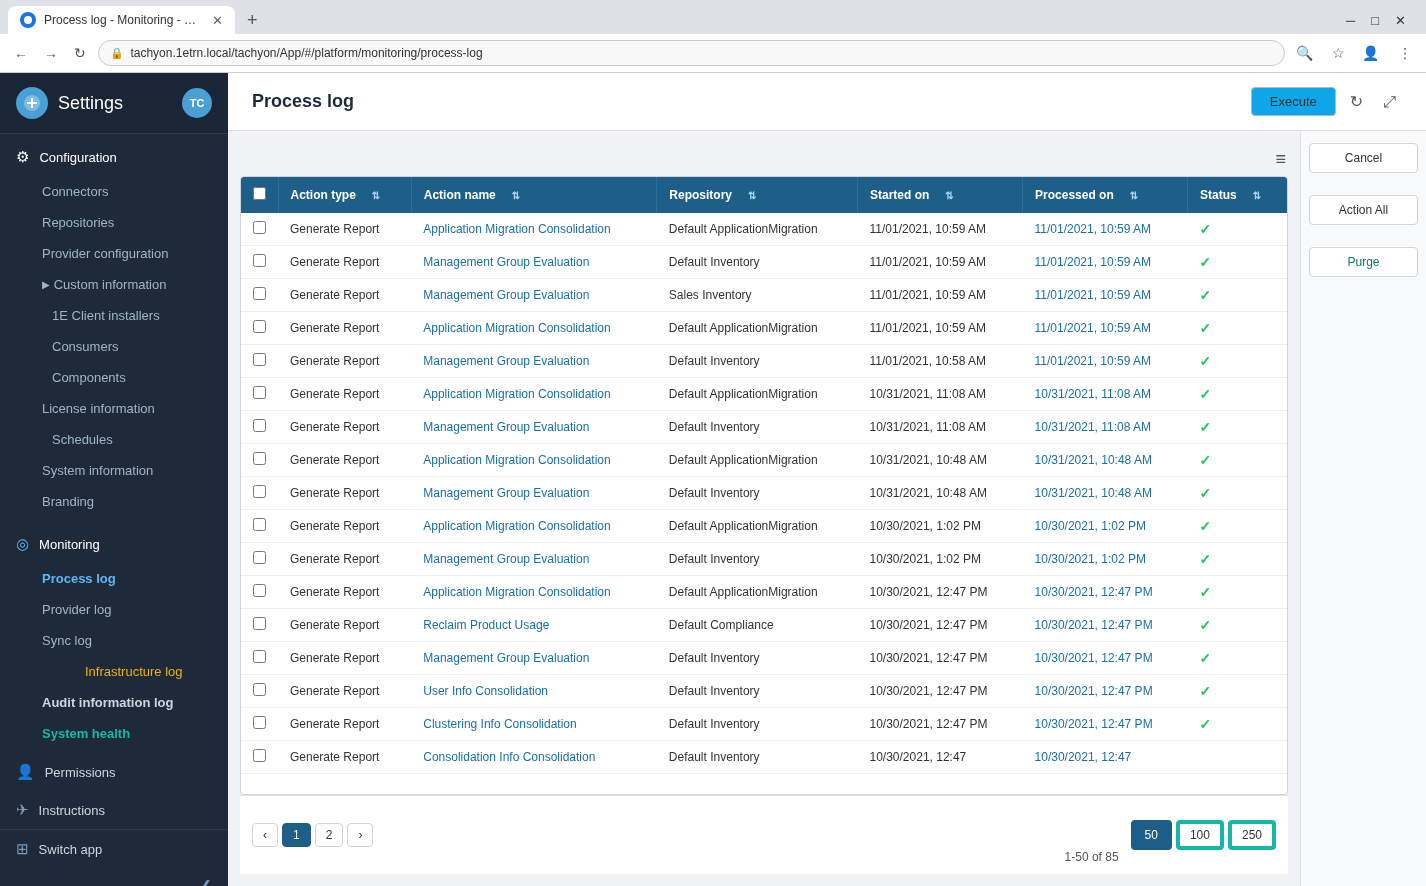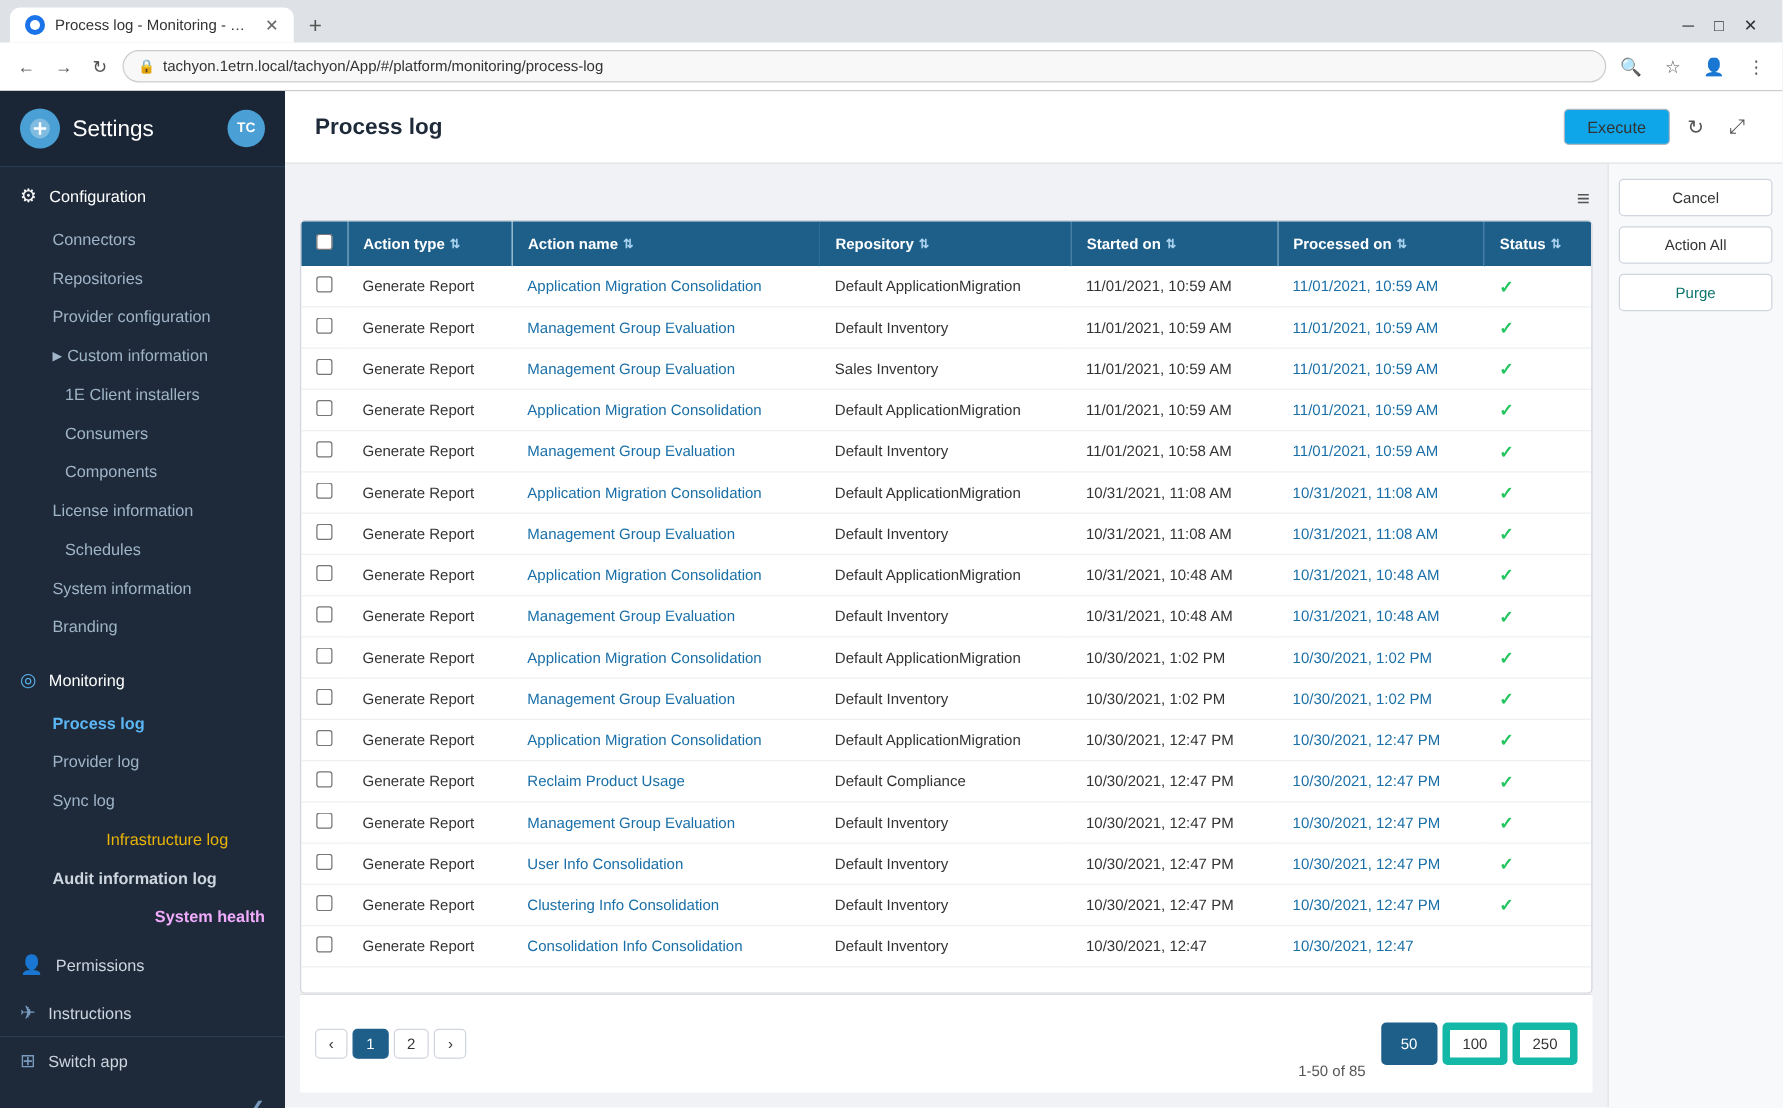--- a/index.html
+++ b/index.html
@@ -56,42 +56,42 @@
 
     .table-section { flex: 1; overflow: hidden; display: flex; flex-direction: column; padding: 12px; }
     .table-toolbar { display: flex; justify-content: flex-end; padding: 6px 2px; }
     .menu-icon-btn { background: none; border: none; cursor: pointer; font-size: 18px; color: #555; }
 
     .table-wrapper { flex: 1; overflow-y: auto; border: 1px solid #d0d5dd; border-radius: 4px; background: #fff; }
     table { width: 100%; border-collapse: collapse; }
     thead { background: #1e5f8a; color: #fff; position: sticky; top: 0; z-index: 2; }
     thead th { padding: 10px 12px; text-align: left; font-weight: 600; font-size: 12px; border-right: 1px solid #2a6f9a; white-space: nowrap; }
     thead th:last-child { border-right: none; }
-    .th-inner { display: flex; align-items: center; gap: 4px; }
+    .th-inner { display: flex; align-items: center; gap: 16px; }
     .sort-icon { font-size: 10px; color: #aad4f0; cursor: pointer; }
     .checkbox-cell { width: 36px; text-align: center; }
     thead .checkbox-cell { padding: 10px 6px; }
 
     tbody tr { border-bottom: 1px solid #eef0f3; }
     tbody td { padding: 8px 12px; font-size: 12px; color: #333; vertical-align: middle; }
     tbody td.checkbox-cell { text-align: center; }
     .action-link { color: #1a6fa8; cursor: pointer; }
     .status-check { color: #22c55e; font-size: 14px; font-weight: bold; }
 
     .table-pagination { display: flex; align-items: center; justify-content: space-between; padding: 10px 12px; background: #fff; border-top: 1px solid #e0e0e0; flex-shrink: 0; }
     .pagination-nav { display: flex; align-items: center; gap: 4px; }
     .page-btn { border: 1px solid #d0d5dd; background: #fff; border-radius: 4px; padding: 4px 10px; cursor: pointer; font-size: 12px; color: #333; }
     .page-btn.active { background: #1e5f8a; color: #fff; border-color: #1e5f8a; }
     .page-info { font-size: 12px; color: #555; margin-left: auto; margin-right: 12px; margin-top: 44px; }
     .per-page { display: flex; gap: 4px; }
-    .per-page-btn { border: 6px solid #14b8a6; background: #fff; border-radius: 4px; padding: 4px 10px; cursor: pointer; font-size: 12px; color: #333; }
+    .per-page-btn { border: 4px solid #14b8a6; background: #fff; border-radius: 4px; padding: 4px 10px; cursor: pointer; font-size: 12px; color: #333; }
     .per-page-btn.active { background: #1e5f8a; color: #fff; border-color: #1e5f8a; }
 
     
-    .action-sidebar { width: 140px; flex-shrink: 0; background: #f8f9fb; border-left: 1px solid #e0e0e0; padding: 12px 8px; display: flex; flex-direction: column; gap: 8px; }
+    .action-sidebar { width: 126px; flex-shrink: 0; background: #f8f9fb; border-left: 1px solid #e0e0e0; padding: 12px 8px; display: flex; flex-direction: column; gap: 22px; }
     .action-sidebar-btn { background: #fff; border: 1px solid #d0d5dd; border-radius: 4px; padding: 7px 12px; font-size: 12px; cursor: pointer; color: #333; text-align: center; }
     .action-sidebar-btn.purge { color: #0f766e; }
   </style>
 </head>
 <body>
 
 <div class="browser-chrome">
   <div class="browser-titlebar">
     <div class="browser-tab">
       <div class="favicon" style="background:#1a73e8;width:16px;height:16px;border-radius:50%;display:flex;align-items:center;justify-content:center;">
@@ -164,21 +164,21 @@
     <div class="nav-section">
       <div class="nav-section-item" style="color:#fff;">
         <span style="font-size:15px;color:#5bb8f5;">◎</span>
         <span>Monitoring</span>
       </div>
       <div class="nav-sub-item active" style="color:#5bb8f5;font-weight:600;">Process log</div>
       <div class="nav-sub-item">Provider log</div>
       <div class="nav-sub-item">Sync log</div>
       <div class="nav-sub-item" style="font-weight:400;color:#eab308;margin-left:43px;">Infrastructure log</div>
       <div class="nav-sub-item" style="font-weight:600;color:#cdd5df;">Audit information log</div>
-      <div class="nav-sub-item" style="font-weight:600;color:#f0abfc;text-align:right;">System health</div>
+      <div class="nav-sub-item" style="font-weight:600;color:#14b8a6;">System health</div>
     </div>
 
     <div class="nav-section-item" style="padding:10px 16px;">
       <span style="font-size:15px;color:#7a9bbf;">👤</span>
       <span>Permissions</span>
     </div>
 
     <div class="nav-section-item" style="padding:10px 16px;">
       <span style="font-size:15px;color:#7a9bbf;">✈</span>
       <span>Instructions</span>

